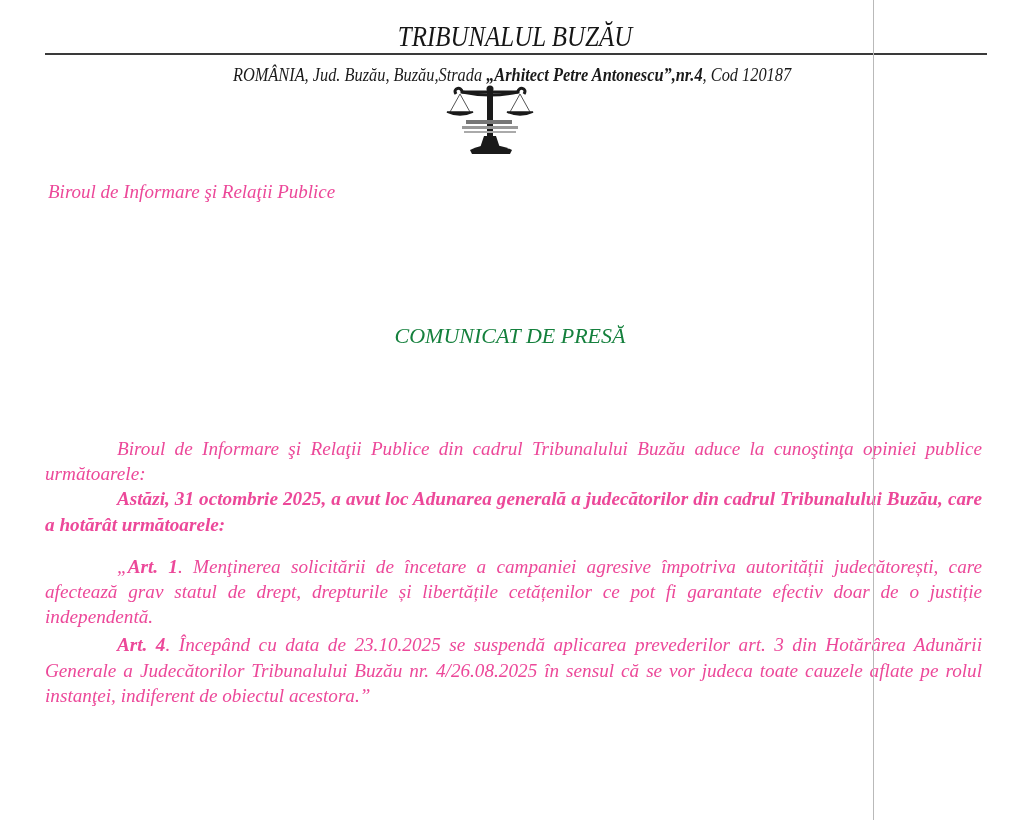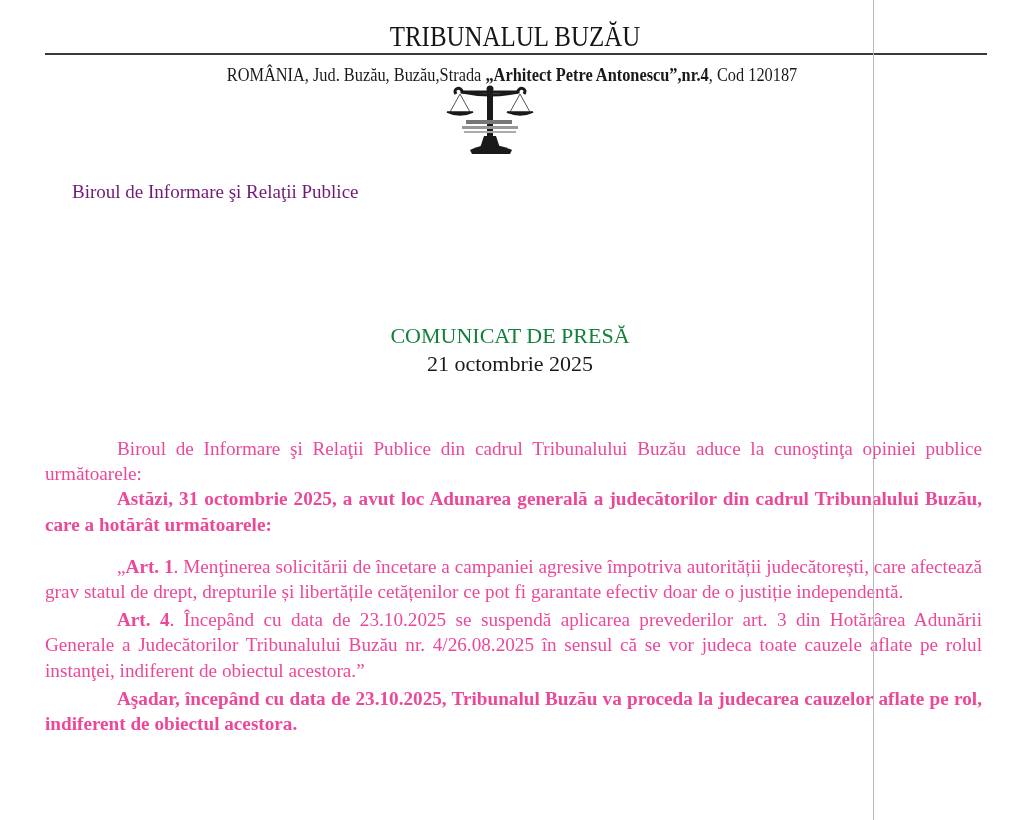--- a/index.html
+++ b/index.html
@@ -13,20 +13,21 @@
       position: relative;
       overflow: hidden;
       font-family: "Liberation Serif", "DejaVu Serif", serif;
       color: #1a1a1a;
     }
     .page {
       position: absolute;
       left: 0; top: 0;
       width: 1024px;
       height: 576px;
+      font-style: italic;
     }
     .vline {
       position: absolute;
       left: 873px;
       top: 0;
       width: 1px;
       height: 820px;
       background: #b9b9b9;
     }
     .court-title {
@@ -67,22 +68,21 @@
       left: 440px;
       top: 84px;
       width: 100px;
       height: 72px;
     }
     .office {
       position: absolute;
       left: 48px;
       top: 181px;
       font-size: 19px;
-      color: #701a75;
-      margin-left: 24px;
+      color: #ec4899;
     }
     .press-title {
       position: absolute;
       left: 0;
       width: 1020px;
       top: 323px;
       text-align: center;
       font-size: 22px;
       color: #15803d;
     }
@@ -152,24 +152,22 @@
       <rect x="24" y="47" width="52" height="2" fill="#aaa"></rect>
 
       <path d="M30 66 Q 50 56 72 66 L 70 70 L 32 70 Z" fill="#1a1a1a"></path>
       <path d="M44 52 L 56 52 L 60 64 L 40 64 Z" fill="#1a1a1a"></path>
     </svg>
   </div>
 
   <div class="office">Biroul de Informare şi Relaţii Publice</div>
 
   <div class="press-title">COMUNICAT DE PRESĂ</div>
-  <div class="press-date">21 octombrie 2025</div>
 
   <div class="body">
     <p>Biroul de Informare şi Relaţii Publice din cadrul Tribunalului Buzău aduce la cunoştinţa opiniei publice următoarele:</p>
     <p class="bold">Astăzi, 31 octombrie 2025, a avut loc Adunarea generală a judecătorilor din cadrul Tribunalului Buzău, care a hotărât următoarele:</p>
     <p class="art1"><span>„</span><b>Art. 1</b><span>. Menţinerea solicitării de încetare a campaniei agresive împotriva autorității judecătorești, care afectează grav statul de drept, drepturile și libertățile cetățenilor ce pot fi garantate efectiv doar de o justiție independentă.</span></p>
     <p class="art2"><b>Art. 4</b><span>. Începând cu data de 23.10.2025 se suspendă aplicarea prevederilor art. 3 din Hotărârea Adunării Generale a Judecătorilor Tribunalului Buzău nr. 4/26.08.2025 în sensul că se vor judeca toate cauzele aflate pe rolul instanţei, indiferent de obiectul acestora.”</span></p>
-    <p class="conclusion">Aşadar, începând cu data de 23.10.2025, Tribunalul Buzău va proceda la judecarea cauzelor aflate pe rol, indiferent de obiectul acestora.</p>
   </div>
 
   <div class="vline"></div>
 </div>
 
 </body></html>

